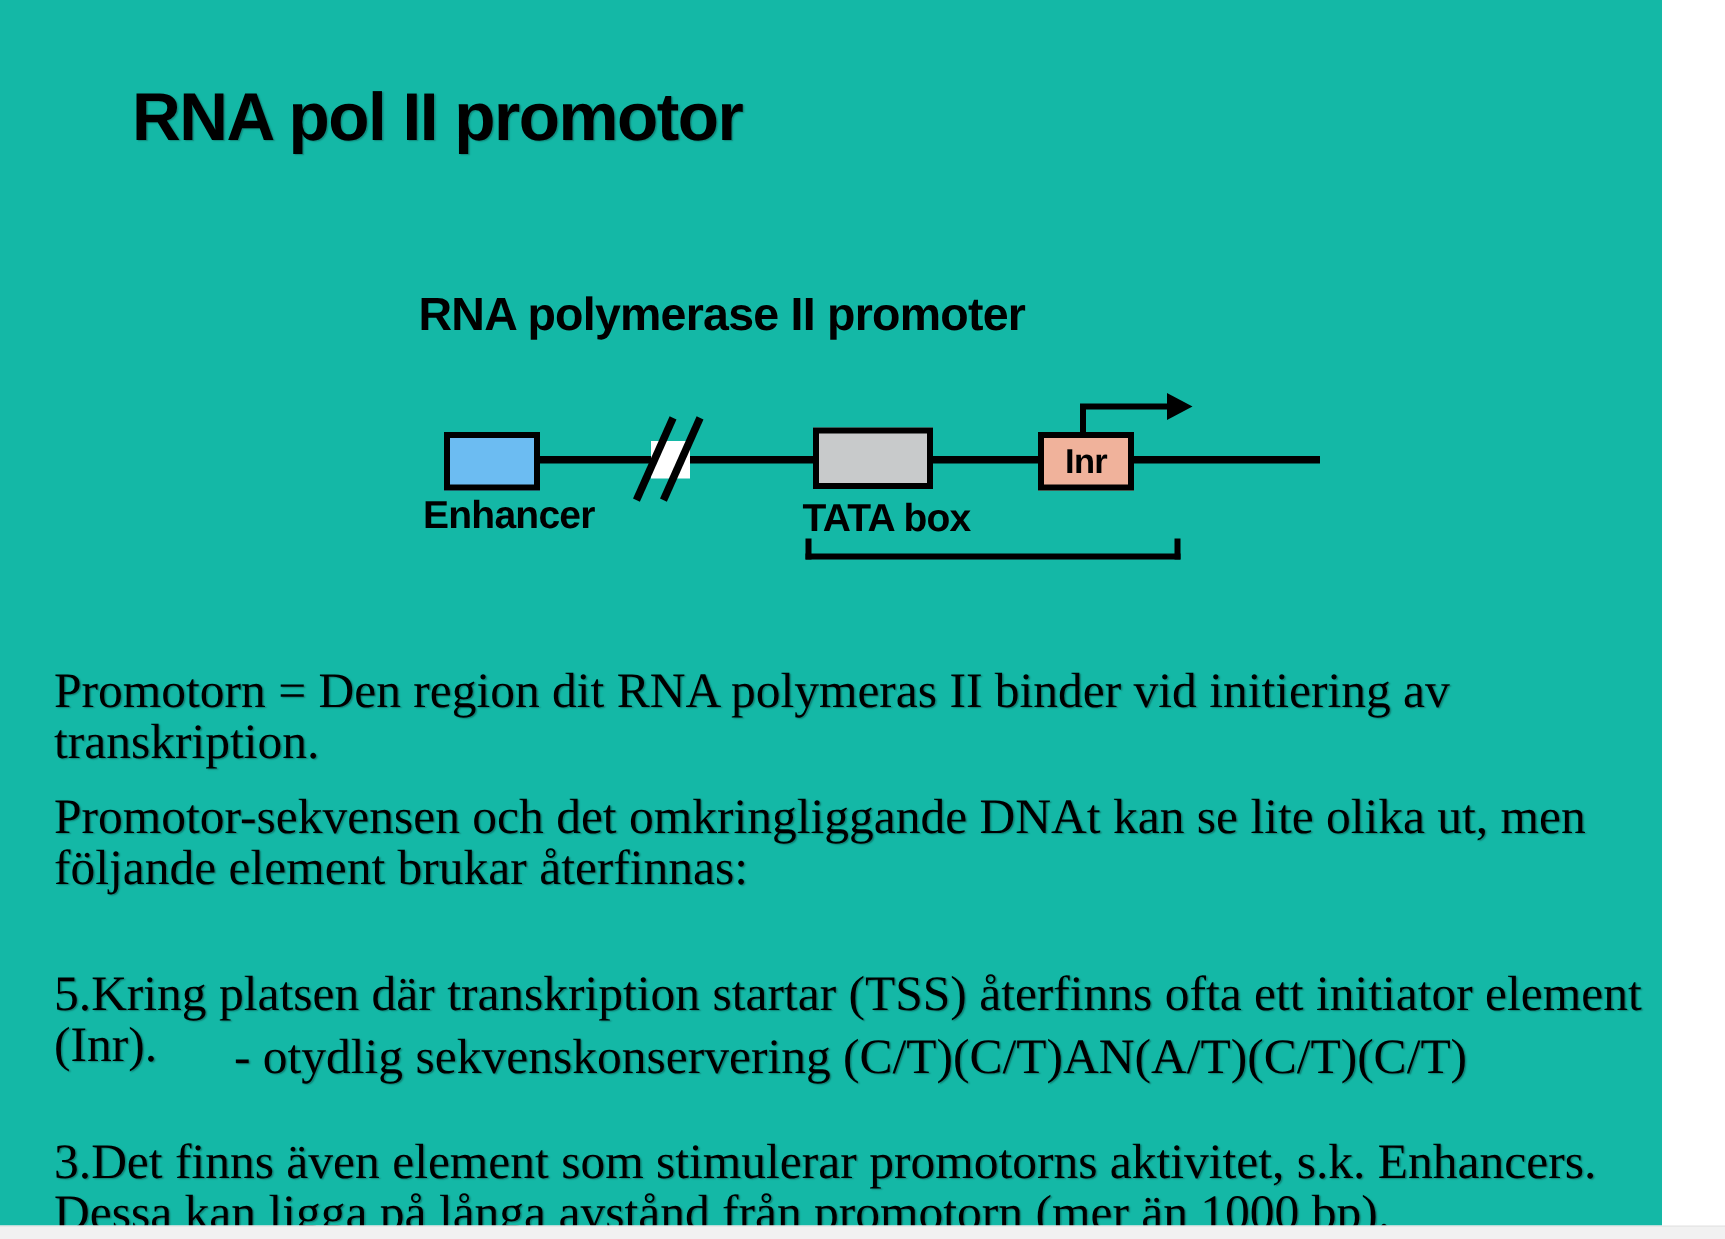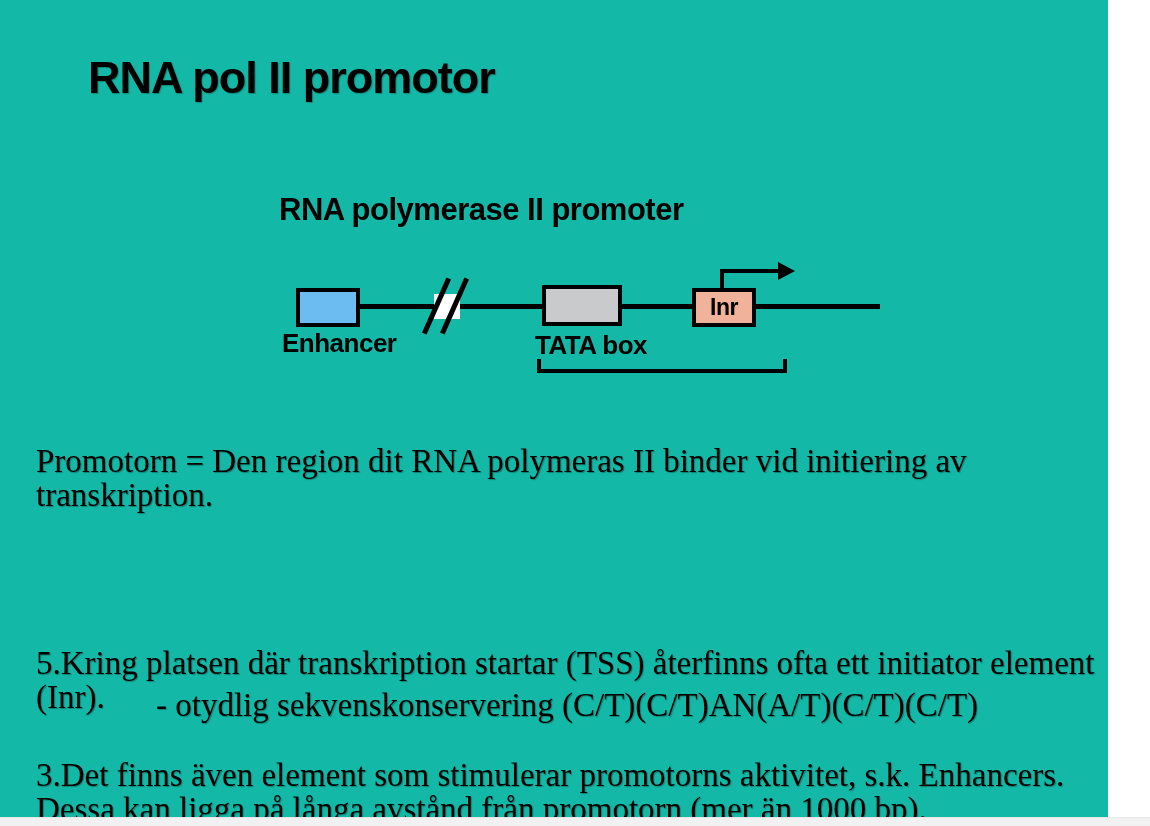--- a/index.html
+++ b/index.html
@@ -190,20 +190,21 @@
     <div class="diagram-label tata-label">TATA box</div>
 
     <div class="bracket-h"></div>
     <div class="bracket-tick bracket-tick-left"></div>
     <div class="bracket-tick bracket-tick-right"></div>
 
   </div>
 
   <div class="bodytext p1">Promotorn = Den region dit RNA polymeras II binder vid initiering av transkription.</div>
 
+  <div class="bodytext p2">Promotor-sekvensen och det omkringliggande DNAt kan se lite olika ut, men följande element brukar återfinnas:</div>
 
 
   <div class="bodytext item2">5.Kring platsen där transkription startar (TSS) återfinns ofta ett initiator element (Inr).</div>
 
   <div class="bodytext sub1">- otydlig sekvenskonservering (C/T)(C/T)AN(A/T)(C/T)(C/T)</div>
 
   <div class="bodytext item3">3.Det finns även element som stimulerar promotorns aktivitet, s.k. Enhancers. Dessa kan ligga på långa avstånd från promotorn (mer än 1000 bp).</div>
 
   <div class="bottom-strip"></div>
 </div>

